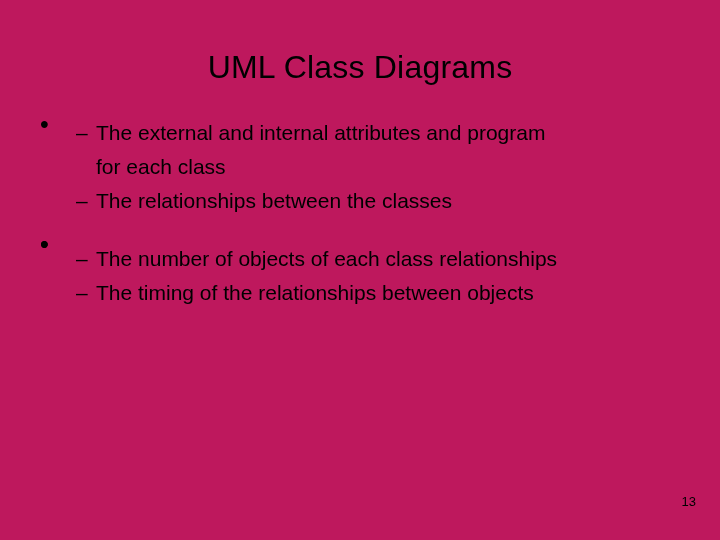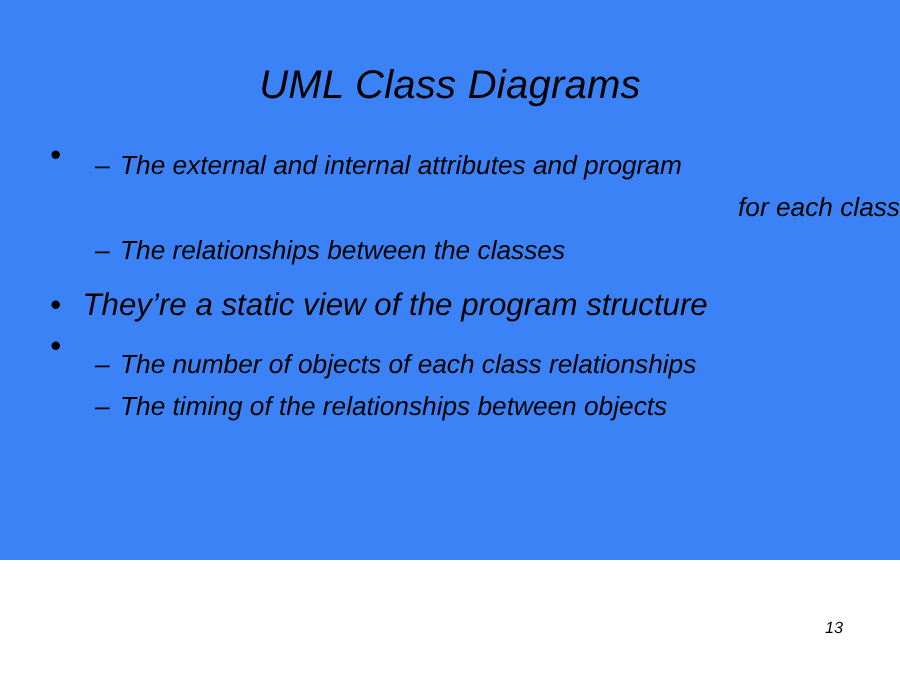--- a/index.html
+++ b/index.html
@@ -12,24 +12,23 @@
     height: 540px;
     background: #ffffff;
     font-family: "Liberation Sans", sans-serif;
     color: #000000;
     overflow: hidden;
   }
 
   .slide {
     position: relative;
     width: 720px;
-    height: 448px;
-    background: #3b82f6;
+    height: 540px;
+    background: #be185d;
     box-sizing: border-box;
-    font-style: italic;
   }
 
   
   .slide-title {
     position: absolute;
     top: 48px;
     left: 0;
     width: 720px;
     text-align: center;
     font-size: 32px;
@@ -80,35 +79,34 @@
   .lvl2 .marker {
     position: absolute;
     left: 76px;
     top: 0;
     font-size: 21px;
     line-height: 34px;
   }
   .lvl2 .wrap-line {
     display: block;
     margin-left: 0;
-    text-align: right;
   }
 
   
   .gap-group-1 { height: 8px; }
   .gap-group-2 { height: 10px; }
   .gap-group-3 { height: 14px; }
 
   
   .page-number {
     position: absolute;
     left: 660px;
     top: 494px;
     width: 36px;
-    text-align: left;
+    text-align: right;
     font-size: 13px;
     line-height: 16px;
     color: #000000;
   }
 </style>
 </head>
 <body>
 
 <div class="slide">
 
@@ -130,21 +128,20 @@
 
     <div class="lvl2">
       <span class="marker">–</span>
       <span class="text">The relationships between the classes</span>
     </div>
 
     <div class="gap-group-2"></div>
 
     <div class="lvl1">
       <span class="marker">•</span>
-      <span class="text">They’re a static view of the program structure</span>
     </div>
 
     <div class="lvl1">
       <span class="marker">•</span>
     </div>
 
     <div class="gap-group-3"></div>
 
     <div class="lvl2">
       <span class="marker">–</span>

